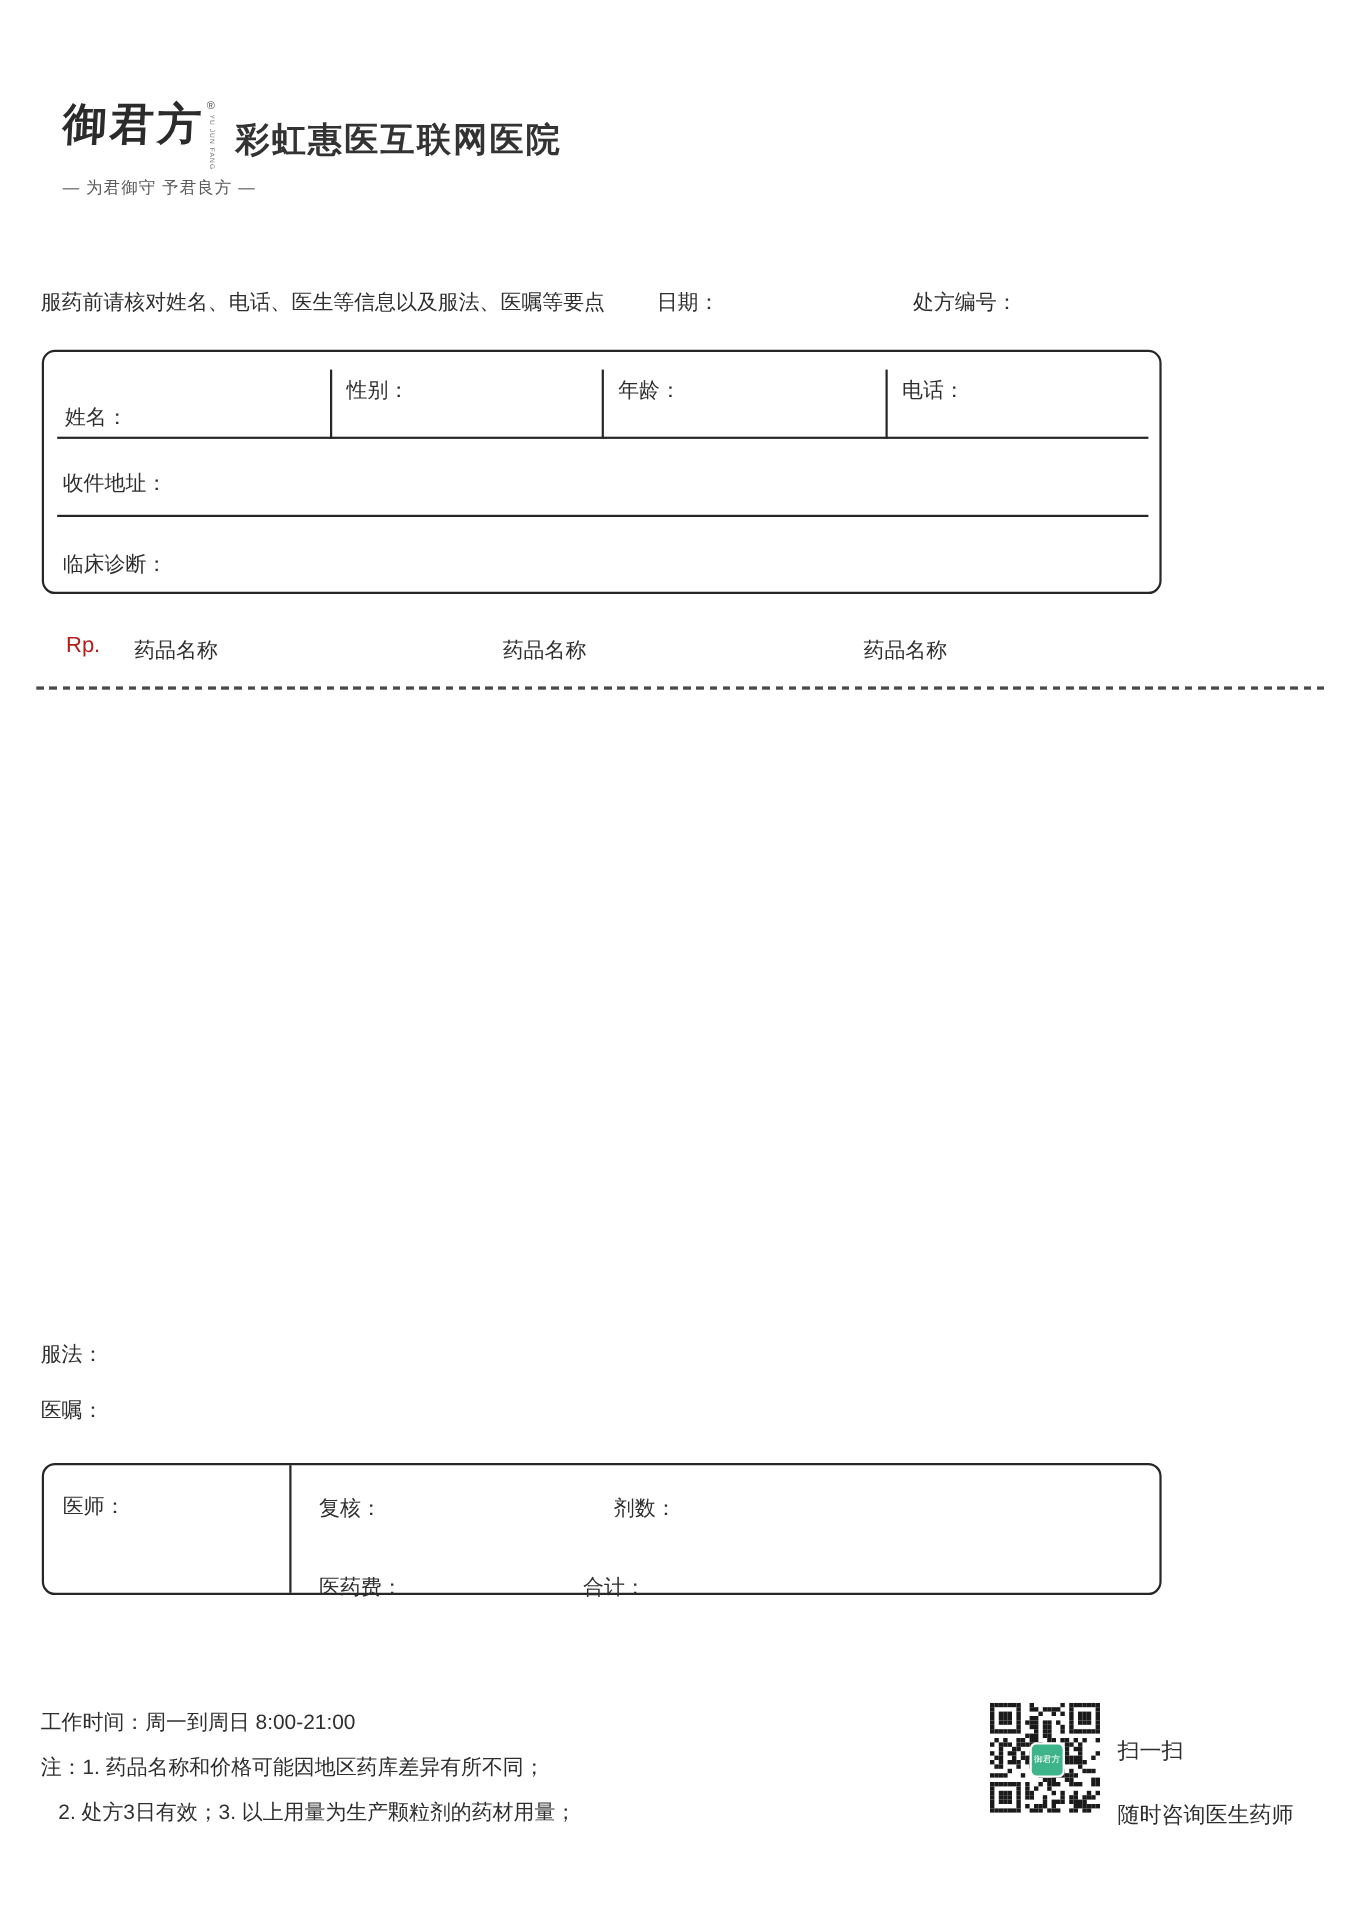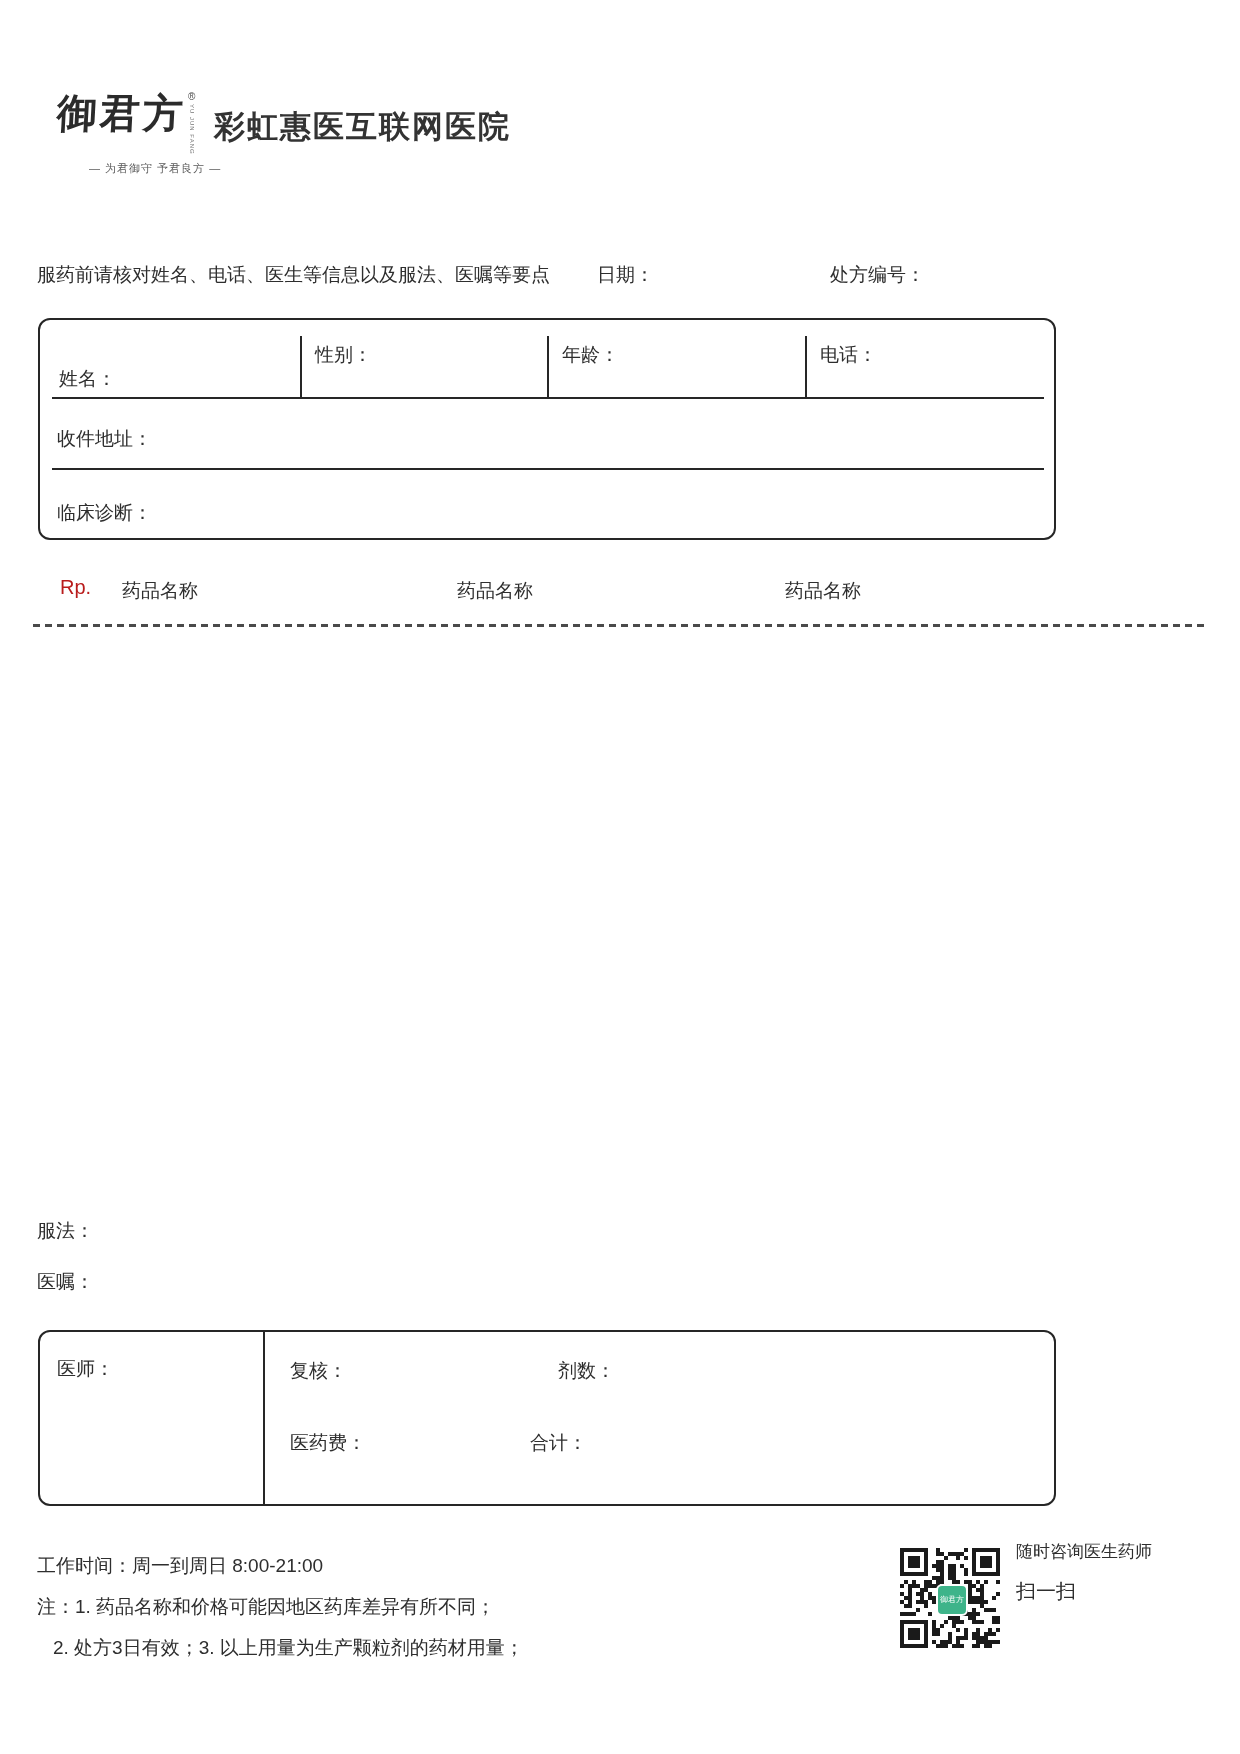--- a/index.html
+++ b/index.html
@@ -7,22 +7,22 @@
         font-family:"Liberation Sans",sans-serif;color:#2e2e2e;}
 
   
   .logo-block{position:absolute;left:57px;top:90px;width:150px;}
   .logo-row{display:flex;align-items:flex-start;}
   .logo-text{font-family:"DejaVu Serif",serif;font-weight:bold;font-size:40px;line-height:46px;
              letter-spacing:3px;color:#2b2b2b;transform:skewX(-3deg);}
   .logo-mark-col{display:flex;flex-direction:column;align-items:center;margin-left:2px;margin-top:2px;}
   .reg-mark{font-size:10px;line-height:10px;color:#444;}
   .logo-side-text{writing-mode:vertical-rl;font-size:6px;letter-spacing:1px;color:#777;margin-top:2px;}
-  .logo-tagline{margin-top:6px;width:118px;text-align:left;font-size:11px;letter-spacing:1px;
-                color:#5a5a5a;white-space:nowrap;margin-left:32px;}
+  .logo-tagline{margin-top:6px;width:118px;text-align:left;font-size:15px;letter-spacing:1px;
+                color:#5a5a5a;white-space:nowrap;}
   .hospital-title{position:absolute;left:214px;top:106px;font-size:31px;font-weight:900;
                   letter-spacing:2px;color:#333;}
 
   
   .notice-text{position:absolute;left:37px;top:262px;font-size:19px;color:#2e2e2e;}
   .date-label{position:absolute;left:597px;top:262px;font-size:19px;}
   .rxno-label{position:absolute;left:830px;top:262px;font-size:19px;font-family:Liberation Serif, serif;}
 
   
   .patient-box{position:absolute;left:38px;top:318px;width:1018px;height:222px;
@@ -36,34 +36,34 @@
   .drug-col{position:absolute;top:578px;font-size:19px;color:#2e2e2e;}
   .dashed-line{position:absolute;left:33px;top:624px;width:1174px;height:3px;
     background:repeating-linear-gradient(90deg,#4a4a4a 0 7px,transparent 7px 12px);}
   .rx-area{position:absolute;left:38px;top:640px;width:1170px;height:560px;}
 
   
   .usage-label{position:absolute;left:37px;top:1218px;font-size:19px;text-align:right;}
   .advice-label{position:absolute;left:37px;top:1269px;font-size:19px;}
 
   
-  .sign-box{position:absolute;left:38px;top:1330px;width:1018px;height:176px;
+  .sign-box{position:absolute;left:38px;top:1330px;width:1018px;height:120px;
             border:2.5px solid #262626;border-radius:12px;box-sizing:border-box;}
   .sb-vdiv{position:absolute;left:223px;top:0;bottom:0;width:2px;background:#262626;}
   .sb-label{position:absolute;font-size:19px;color:#2e2e2e;white-space:nowrap;}
 
   
   .foot-line{position:absolute;left:37px;font-size:19px;color:#2e2e2e;}
   .qr{position:absolute;left:900px;top:1548px;width:104px;height:104px;}
   .qr svg{display:block;}
   .qr-badge{position:absolute;left:50%;top:50%;width:32px;height:32px;margin:-16px 0 0 -16px;
             border-radius:6px;border:2px solid #fff;box-sizing:border-box;color:#fff;
             font-size:8px;line-height:28px;text-align:center;letter-spacing:0;}
   .scan-title{position:absolute;left:1016px;top:1578px;font-size:20px;color:#2e2e2e;}
-  .scan-sub{position:absolute;left:1016px;top:1540px;font-size:17px;color:#2e2e2e;}
+  .scan-sub{position:absolute;left:1016px;top:1636px;font-size:20px;color:#2e2e2e;}
 </style>
 </head>
 <body>
 
 <div class="page">
 
   <div class="logo-block">
     <div class="logo-row">
       <span class="logo-text">御君方</span>
       <span class="logo-mark-col">

